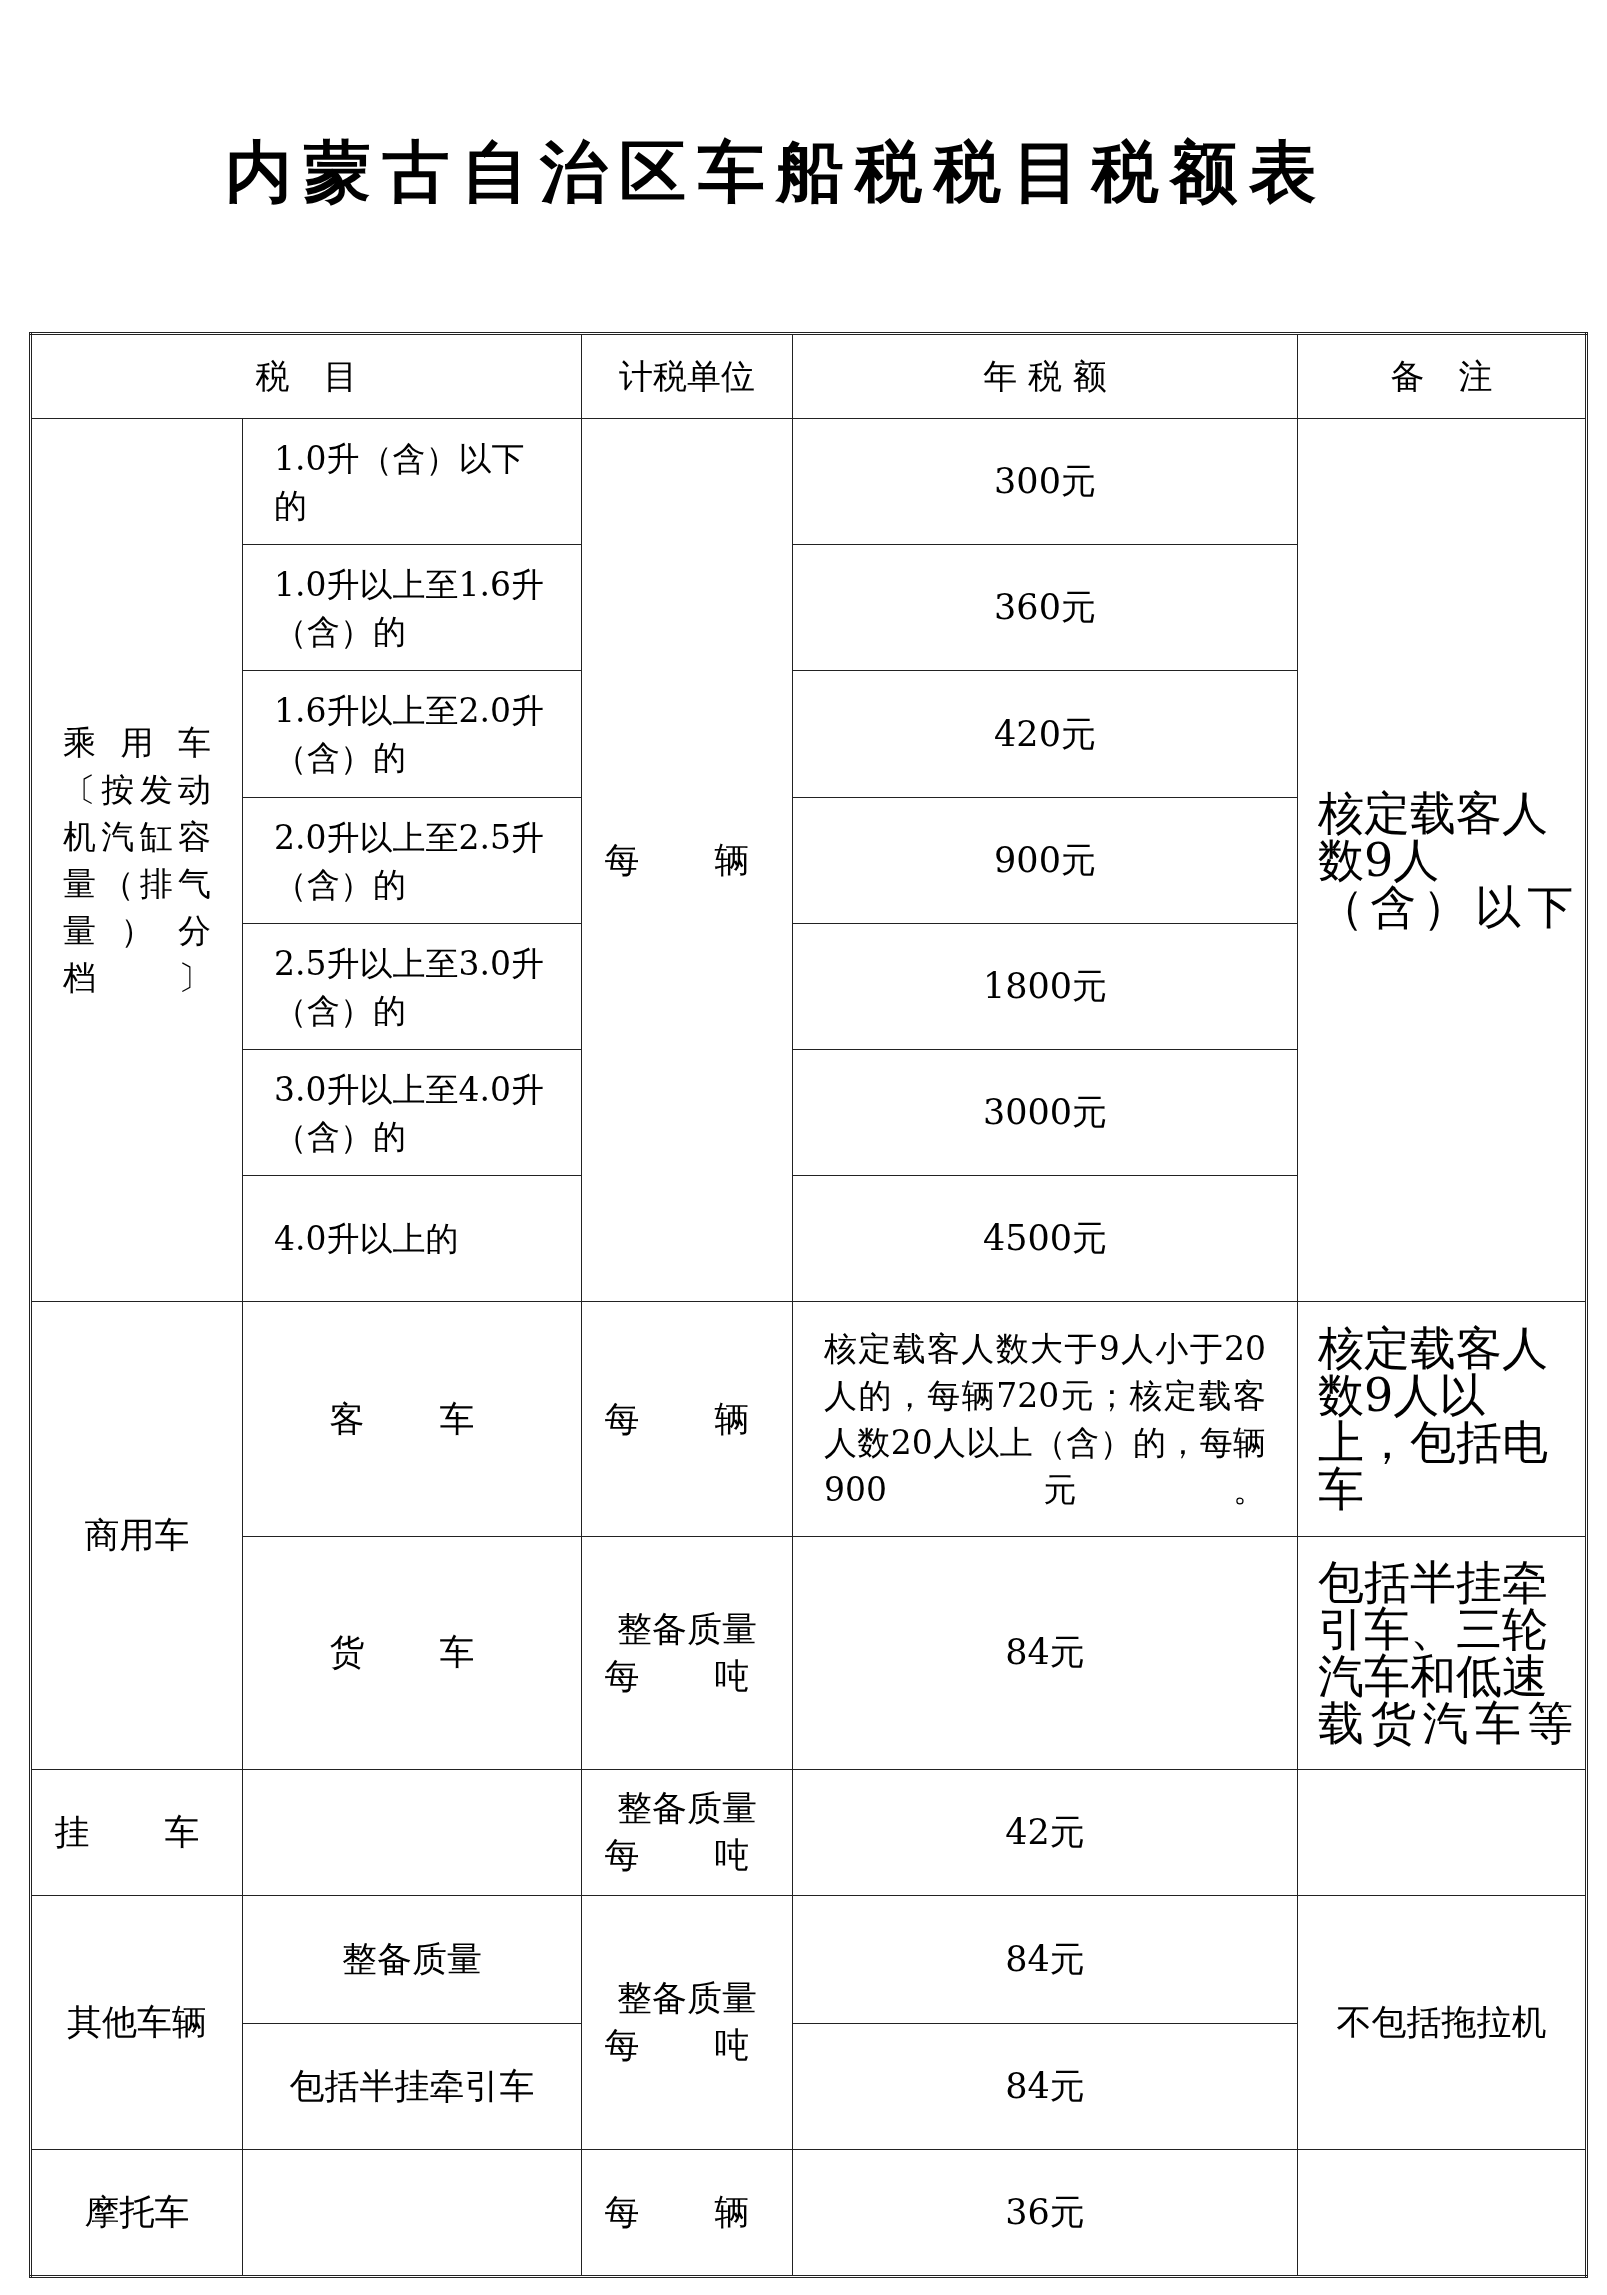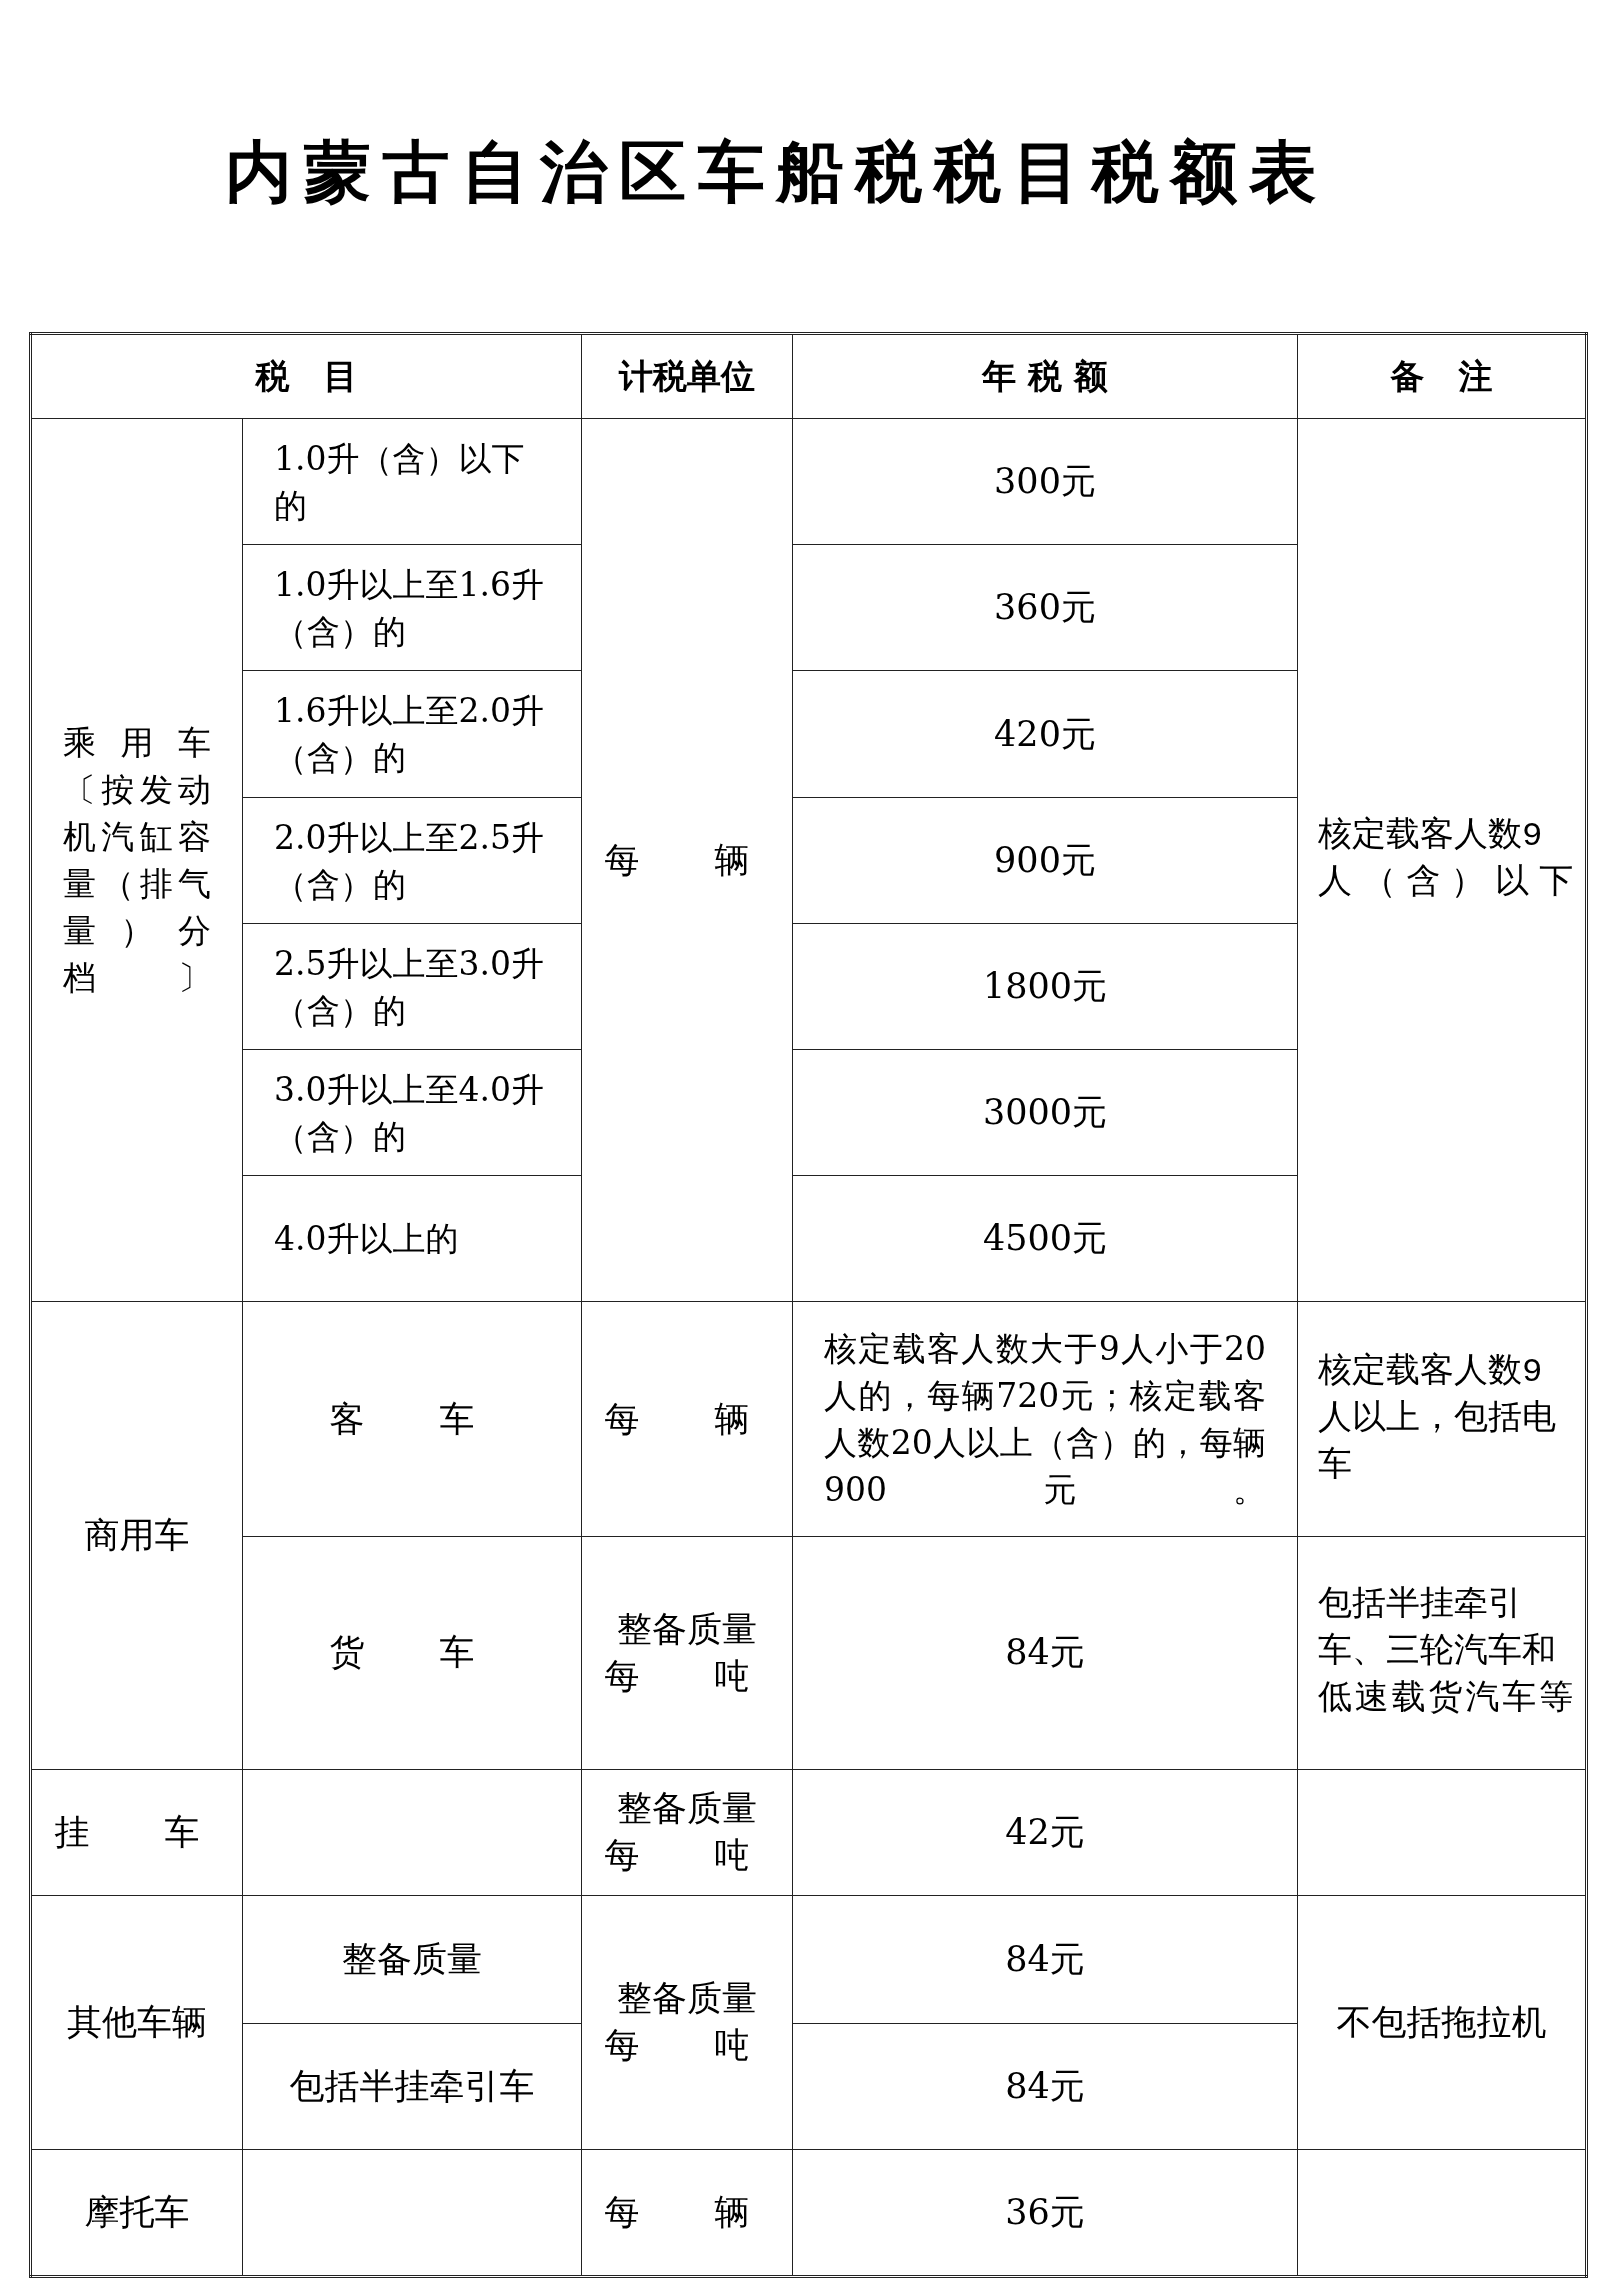--- a/index.html
+++ b/index.html
@@ -6,28 +6,28 @@
   body { width:1607px; height:2295px; position:relative; overflow:hidden;
          font-family:"DejaVu Serif","Liberation Serif",serif; color:#000; }
   .title { position:absolute; left:0; top:126px; width:1553px; text-align:center;
            font-family:"DejaVu Sans","Liberation Sans",sans-serif; font-weight:bold;
            font-size:67px; letter-spacing:11.8px; line-height:93px; }
   table.tax { position:absolute; left:29px; top:332px; width:1556px; height:1946px;
               border-collapse:collapse; table-layout:fixed;
               border:3.4px double #222; }
   table.tax td, table.tax th { border:1.3px solid #222; padding:0; vertical-align:middle; }
   table.tax .dash-top { border-top:1.3px dashed #333; }
-  table.tax th { font-family:"DejaVu Sans","Liberation Sans",sans-serif; font-weight:bold;
+  table.tax th { font-family:"DejaVu Sans","Liberation Sans",sans-serif; font-weight:normal;
                  font-size:34px; text-align:center; }
   .c { text-align:center; font-size:35px; line-height:47px;margin-top:24px; }
   .l { text-align:left; font-size:33px; line-height:47px; padding:0 31px !important; }
   .j { text-align:justify; text-align-last:justify; }
   .sp { letter-spacing:20px; }
   .num { font-family:"DejaVu Serif","Liberation Serif",serif; }
-  .remark { text-align:left; font-size:34px; line-height:47px; padding:0 11.8px 0 20px !important;font-family:Liberation Mono, monospace; }
+  .remark { text-align:left; font-size:46px; line-height:47px; padding:0 11.8px 0 20px !important; }
 </style>
 </head>
 <body>
 
 <div class="title">内蒙古自治区车船税税目税额表</div>
 
 <table class="tax">
   <colgroup>
     <col style="width:212px">
     <col style="width:339px">

